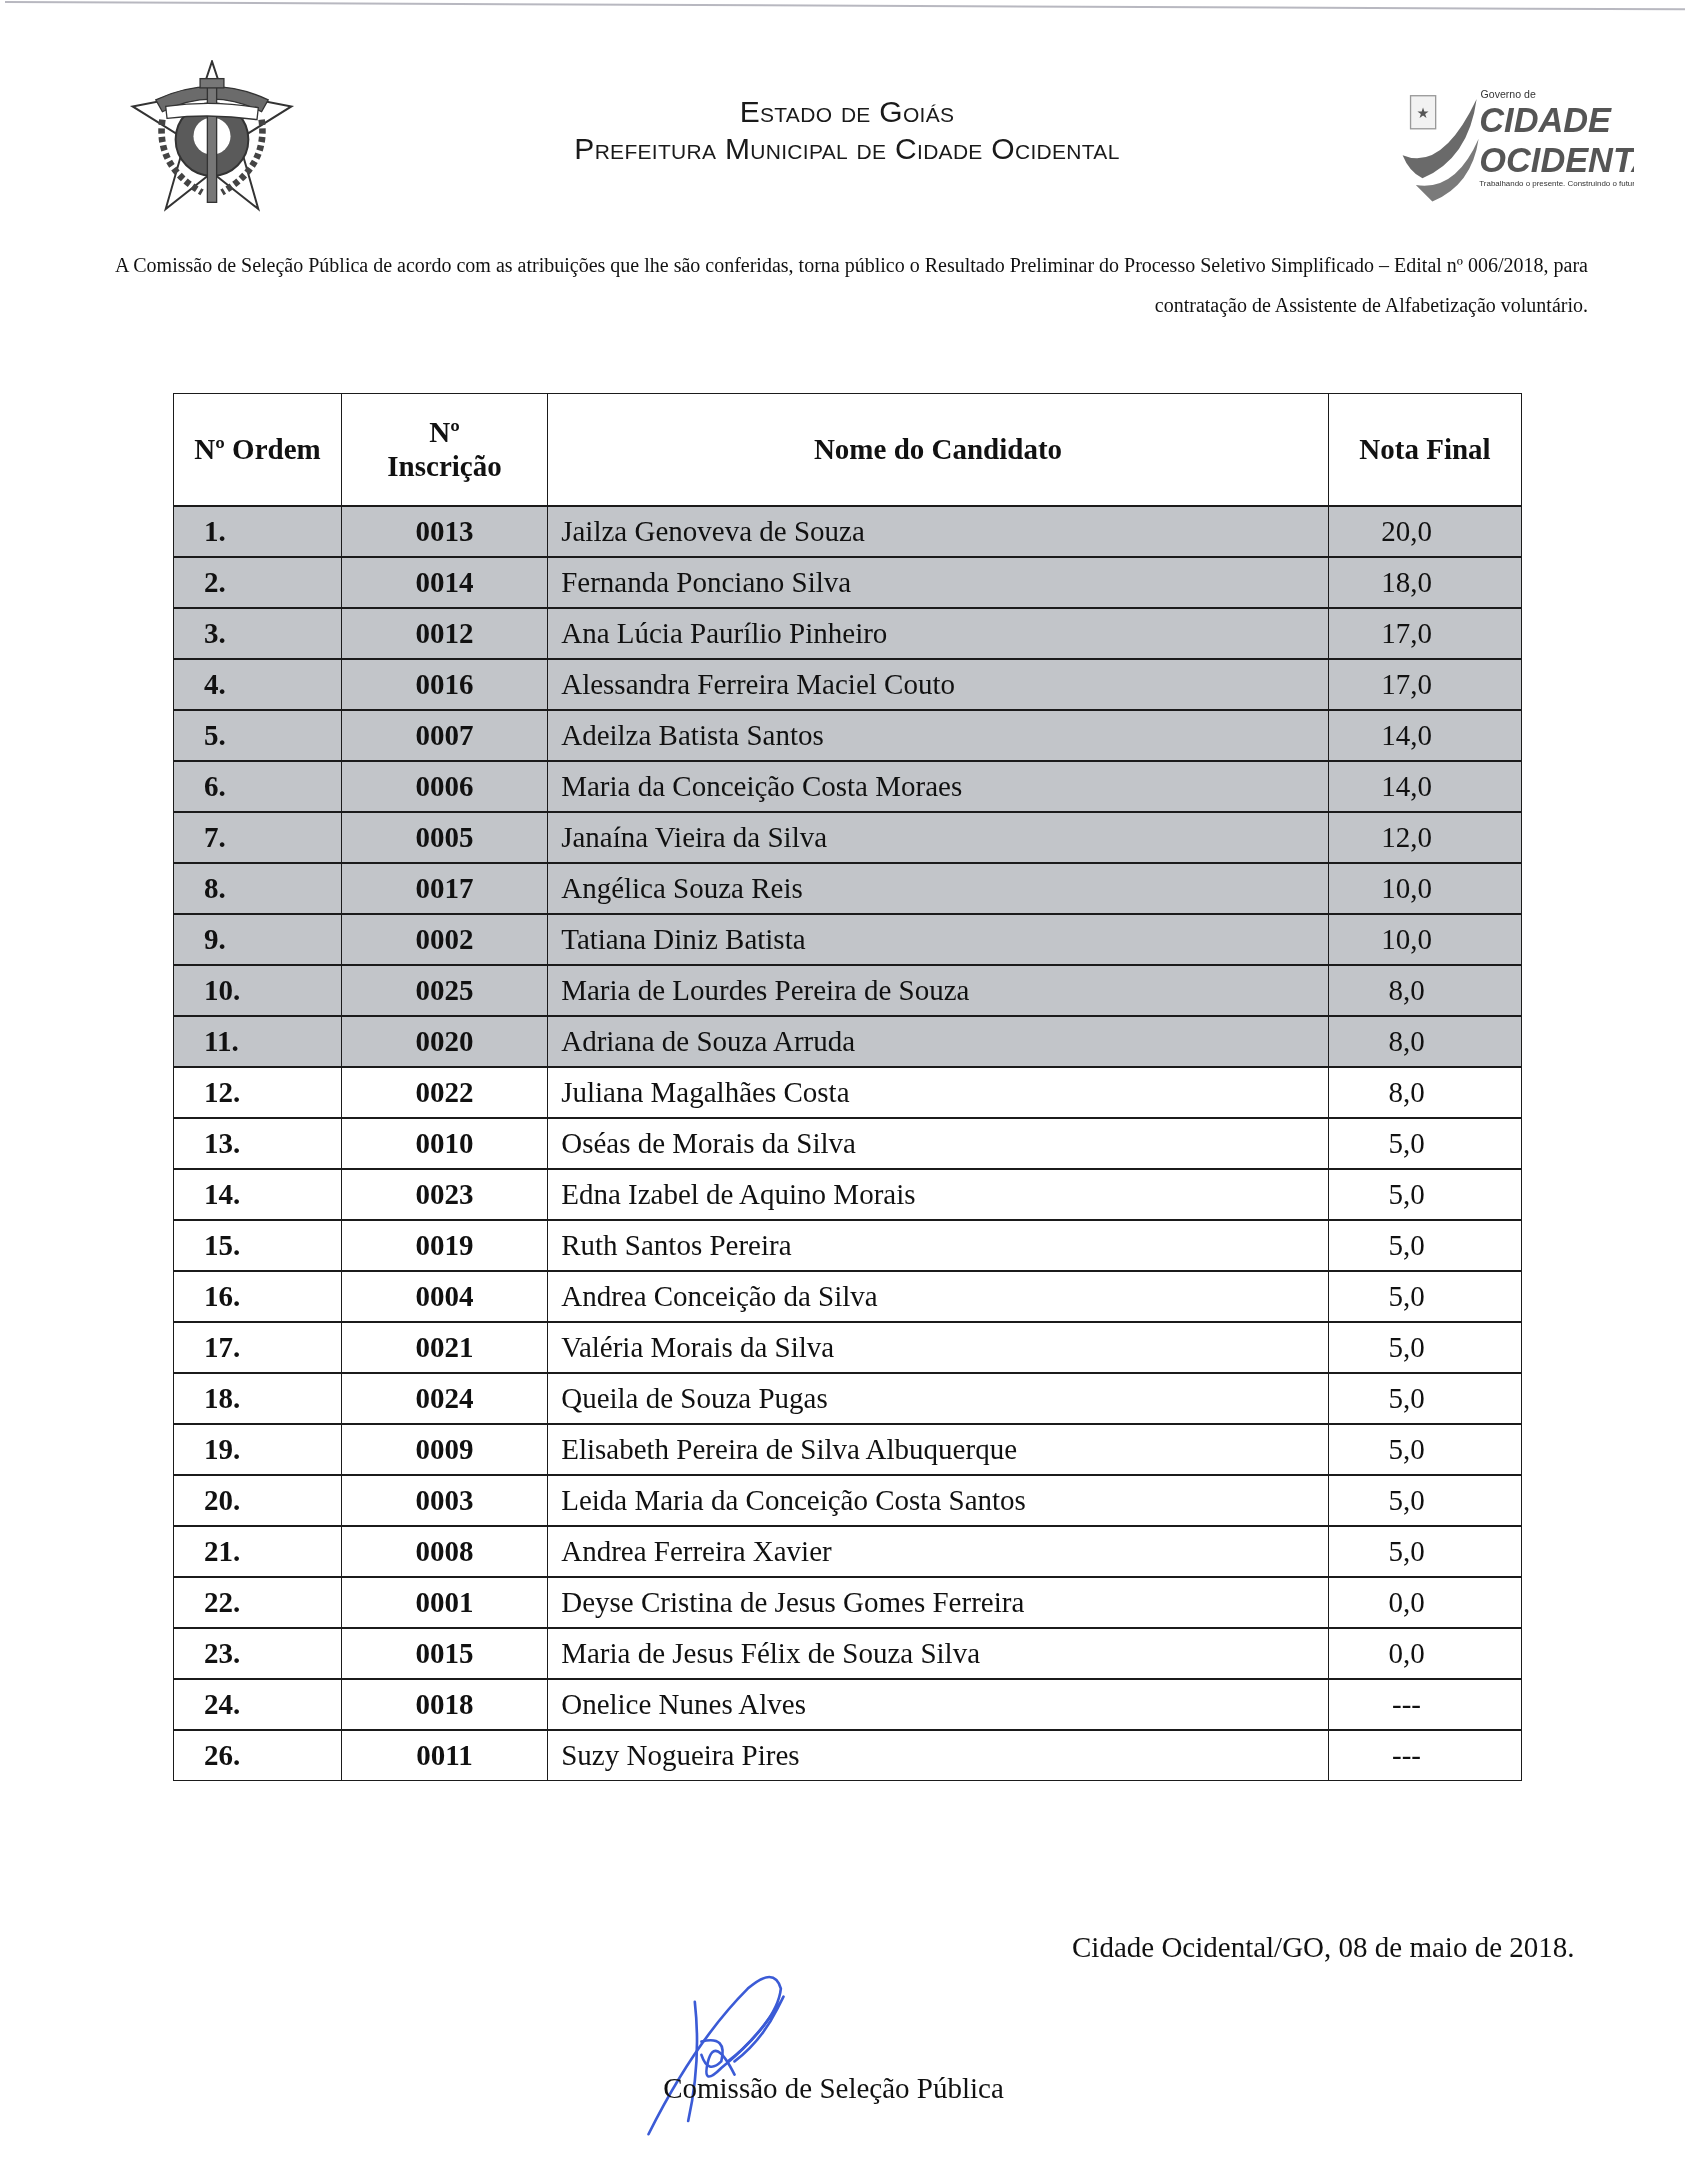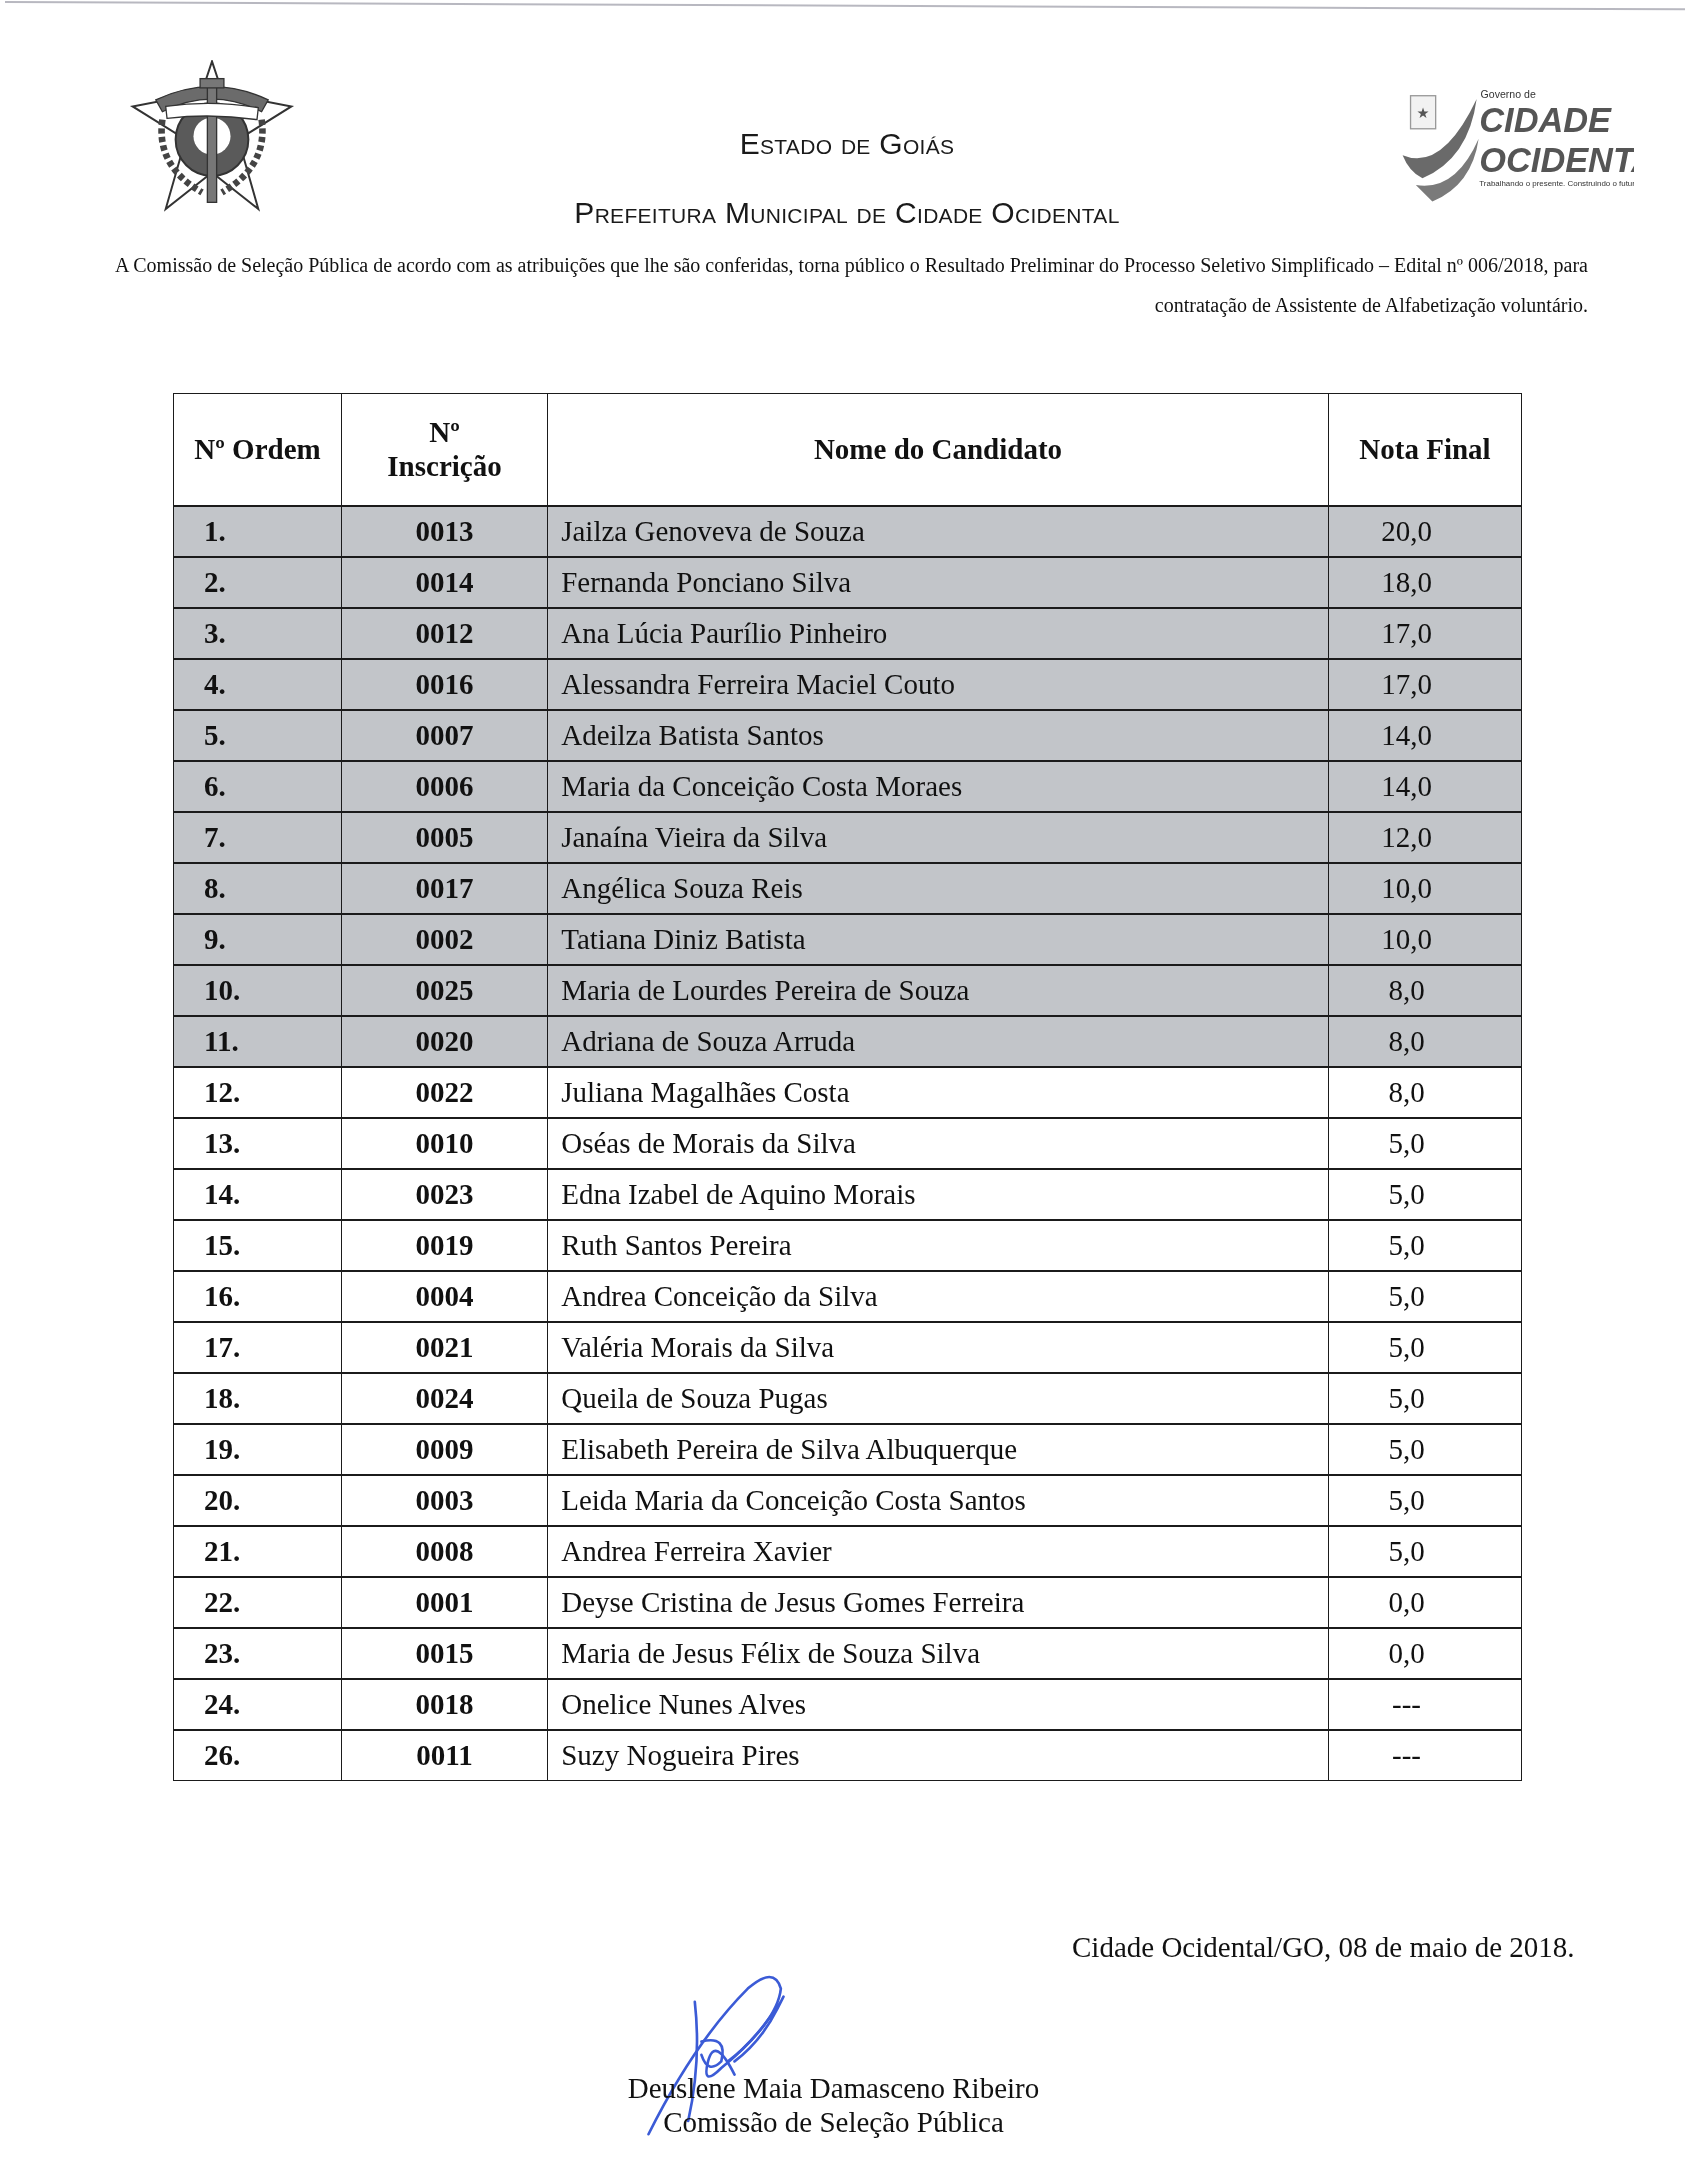--- a/index.html
+++ b/index.html
@@ -23,21 +23,21 @@
     position: absolute; left: 1396px; top: 79px; width: 238px; height: 126px;
   }
   .header-block {
     position: absolute; left: 331px; top: 93px; width: 1032px;
     text-align: center;
     font-family: "Liberation Sans", "DejaVu Sans", sans-serif;
     font-variant: small-caps;
     color: #1a1a1a;
   }
   .header-block .line {
-    font-size: 30px; line-height: 37px; letter-spacing: 0.3px; margin-top: 32px;
+    font-size: 30px; line-height: 37px; letter-spacing: 0.3px;
   }
   .intro {
     position: absolute; left: 106px; top: 245px; width: 1482px;
     text-align: right;
     font-size: 20px; line-height: 40px;
   }
   .table-wrap {
     position: absolute; left: 173px; top: 393px; width: 1348px;
   }
   table.results {
@@ -305,16 +305,15 @@
     <g fill="none" stroke="#3b5bd6" stroke-width="4" stroke-linecap="round">
       <path d="M40 260 Q110 120 190 40 Q230 5 240 40 Q235 90 150 160 Q120 190 130 150 Q140 110 170 170"></path>
       <path d="M110 60 Q120 150 100 240"></path>
       <path d="M160 150 Q200 120 240 60 Q250 40 235 70 Q210 120 170 150"></path>
       <path d="M120 120 Q160 110 150 150 Q130 170 120 140"></path>
     </g>
   </svg>
 </div>
 
 <div class="signer">
-  <div>Deuslene Maia Damasceno Ribeiro</div>
   <div>Comissão de Seleção Pública</div>
 </div>
 
 
 </body></html>

